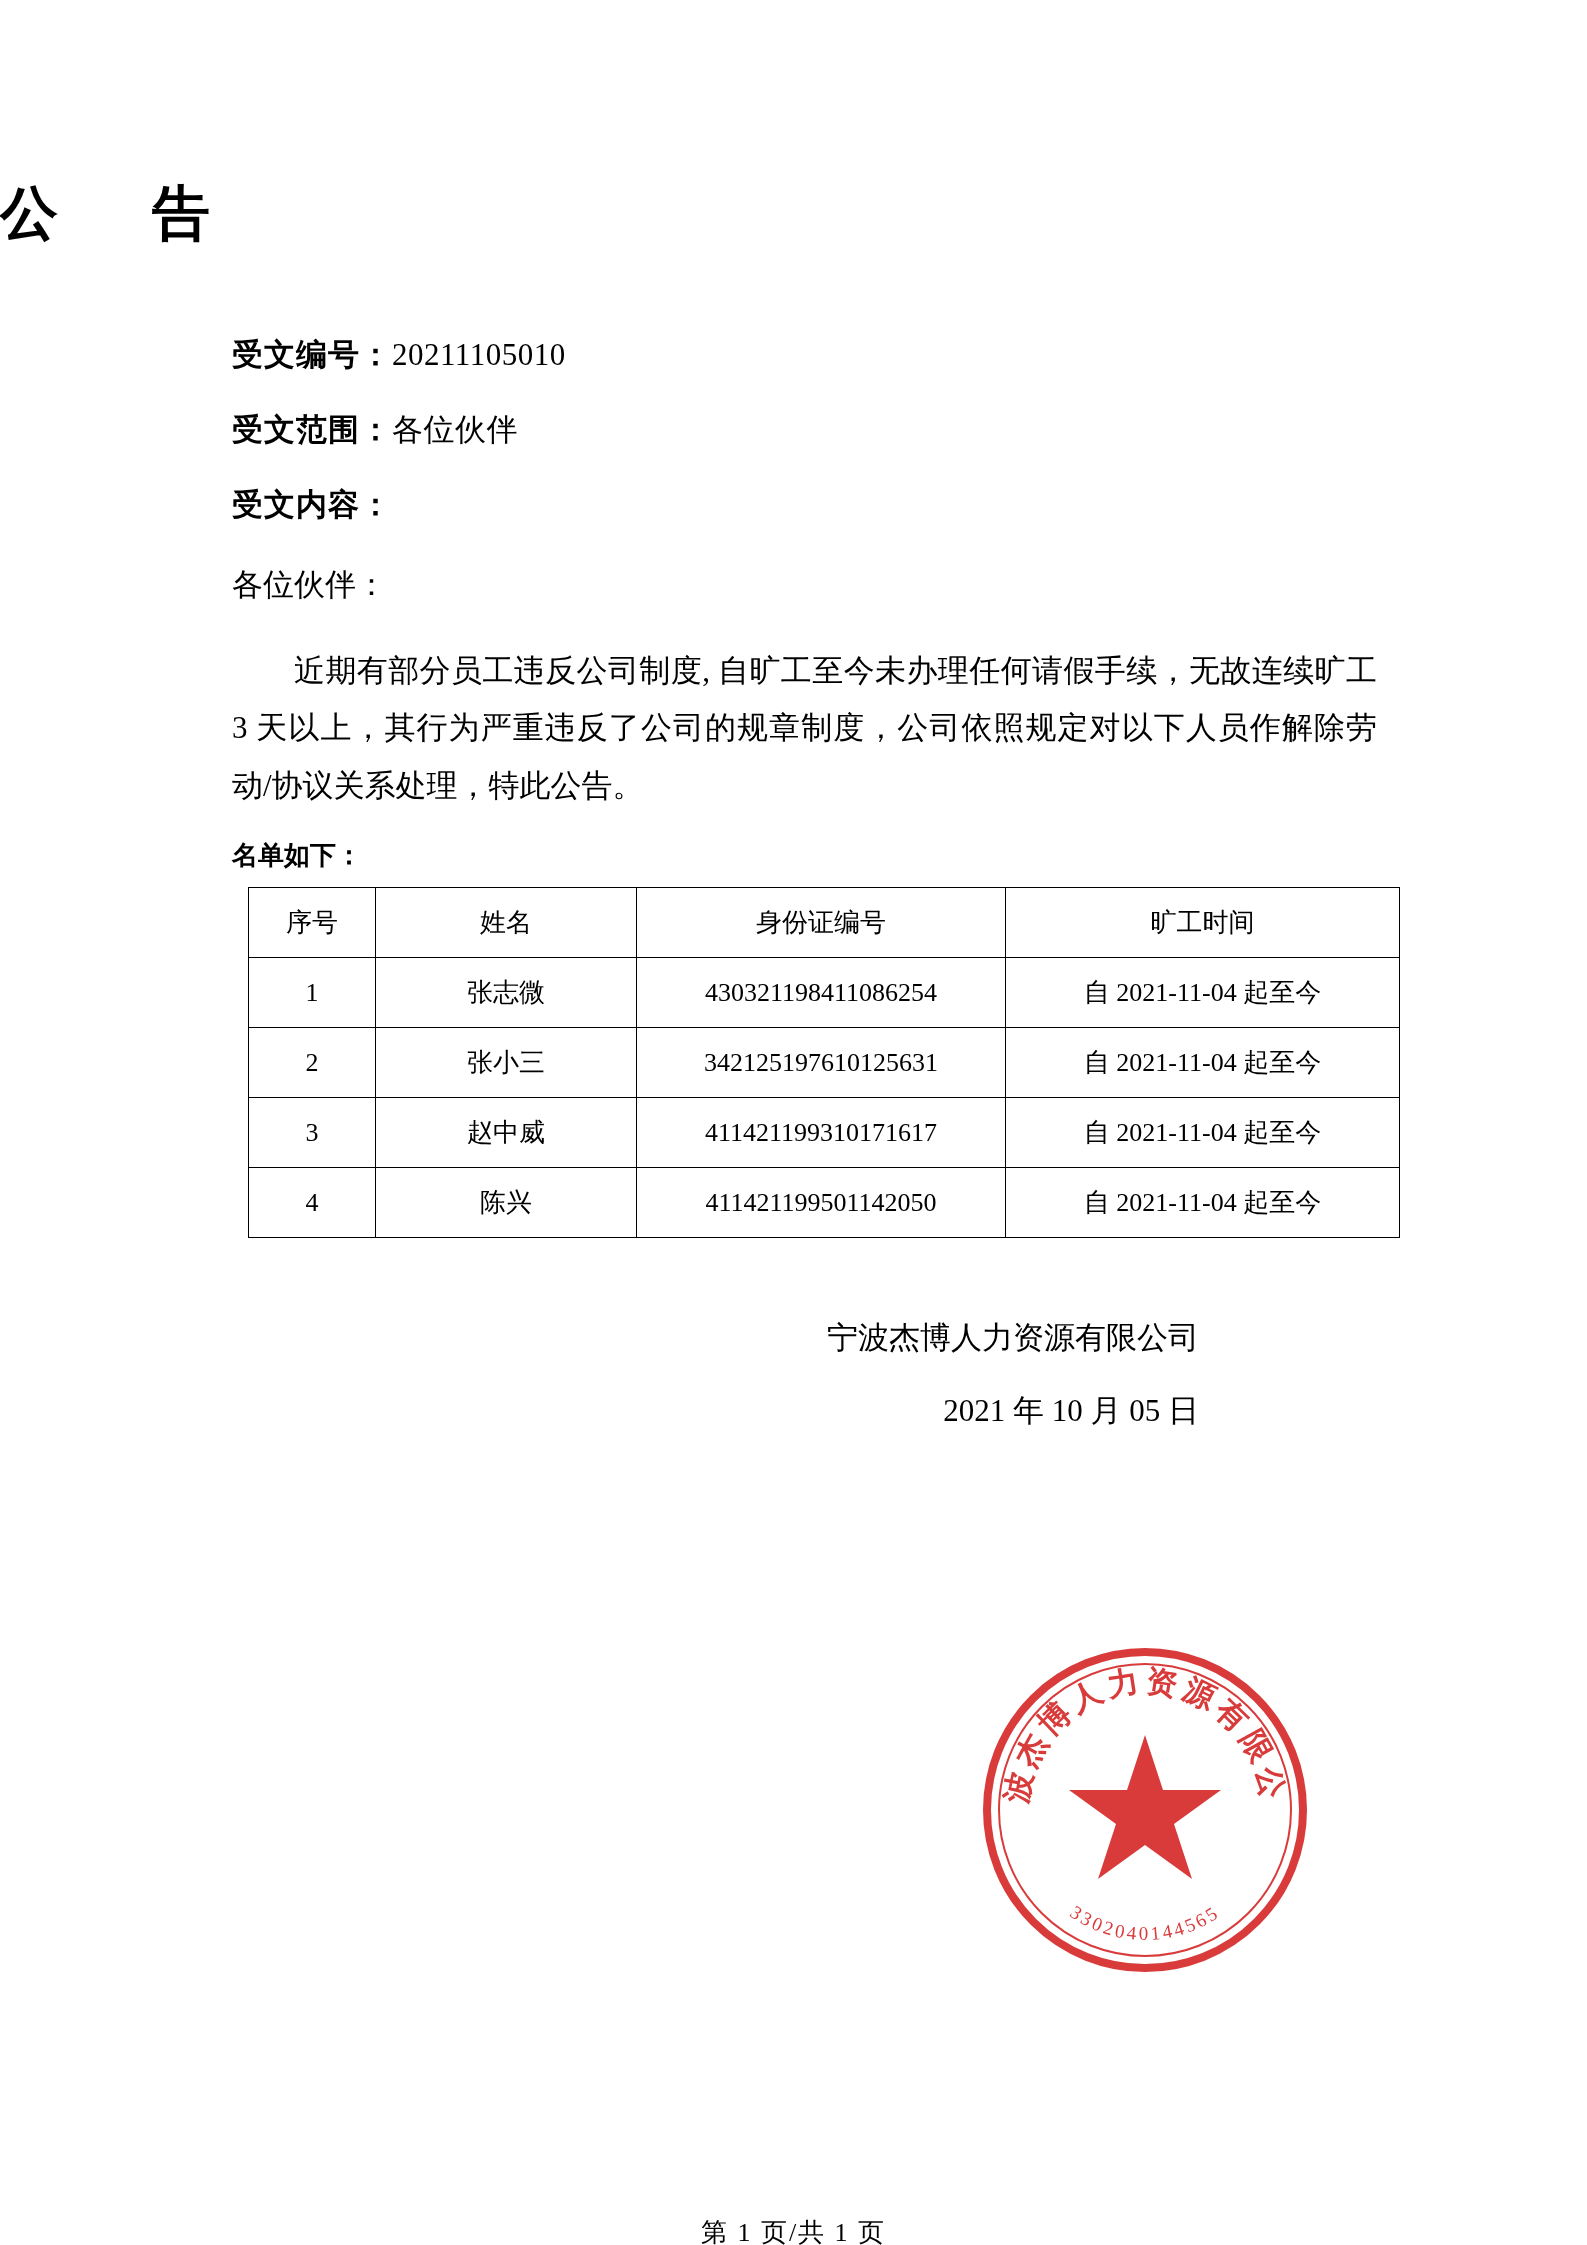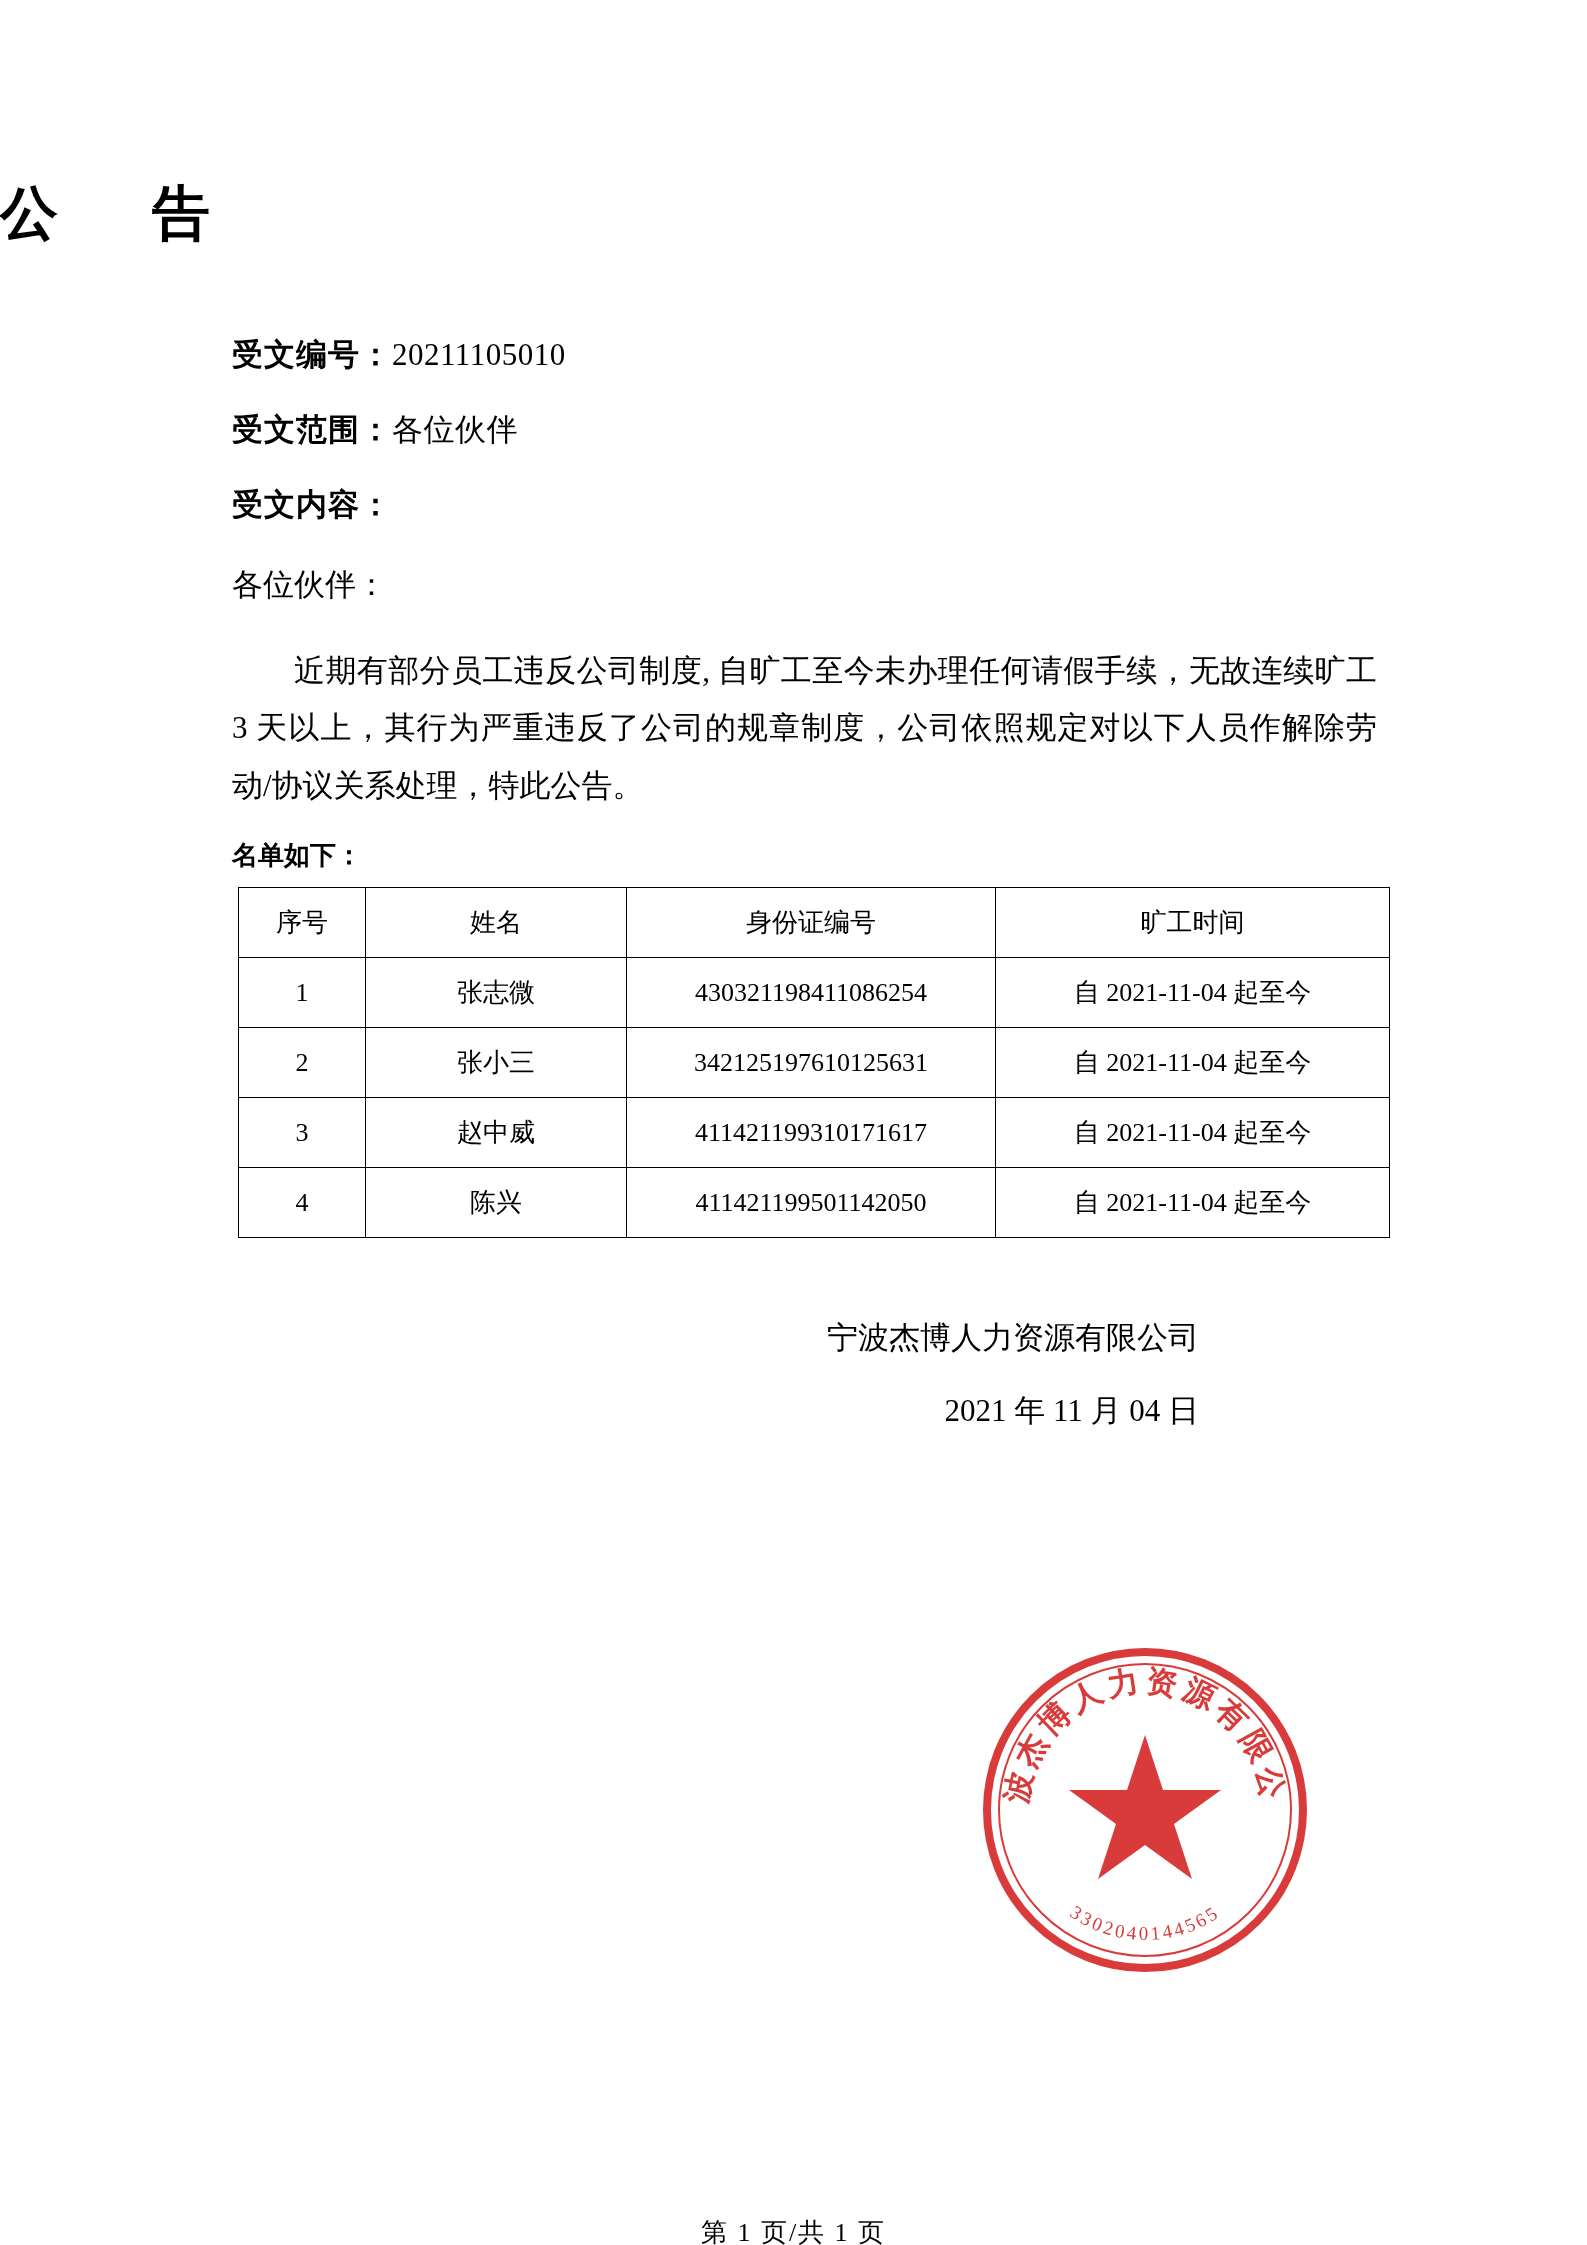--- a/index.html
+++ b/index.html
@@ -64,21 +64,21 @@
   }
   .list-label {
     font-size: 26px;
     font-weight: bold;
     margin-top: 24px;
     margin-bottom: 14px;
   }
   table.roster {
     border-collapse: collapse;
     width: 1115px;
-    margin-left: 6px;
+    margin-left: 16px;
     table-layout: fixed;
   }
   table.roster td, table.roster th {
     border: 1.5px solid #000000;
     font-size: 26px;
     font-weight: normal;
     text-align: center;
     height: 69px;
     padding: 0 4px;
     font-family: "Liberation Serif", "DejaVu Serif", serif;
@@ -187,21 +187,21 @@
           <td>4</td>
           <td>陈兴</td>
           <td>411421199501142050</td>
           <td>自 2021-11-04 起至今</td>
         </tr>
       </tbody>
     </table>
 
     <div class="sign-block">
       <div class="sign-company">宁波杰博人力资源有限公司</div>
-      <div class="sign-date">2021 年 11 月 04 日</div>
+      <div class="sign-date">2021 年 10 月 05 日</div>
     </div>
 
   </div>
 
   <svg class="seal" viewBox="0 0 340 340">
     <defs>
       <path id="sealTopArc" d="M 52 170 A 118 118 0 0 1 288 170"></path>
       <path id="sealBottomArc" d="M 40 170 A 130 130 0 0 0 300 170"></path>
     </defs>
     <circle cx="170" cy="170" r="158" fill="none" stroke="#d42020" stroke-width="8"></circle>

